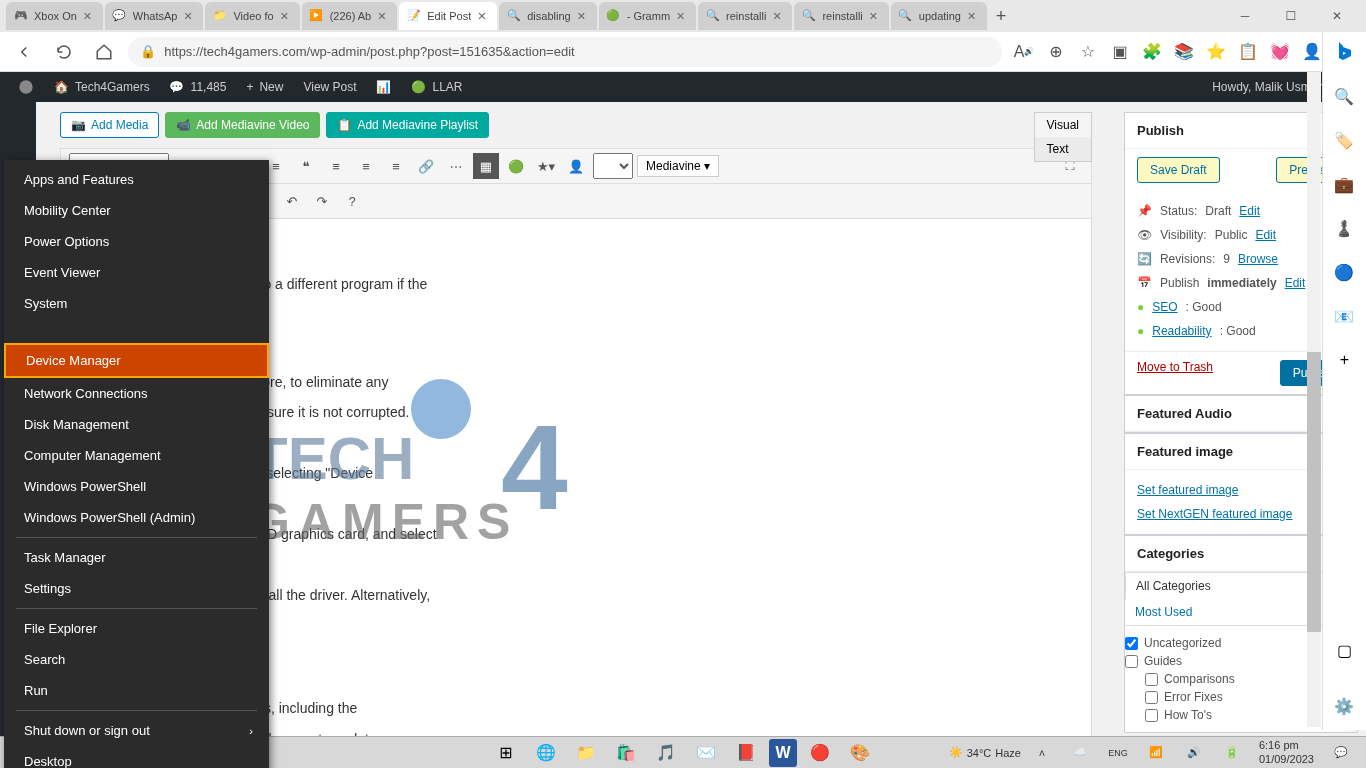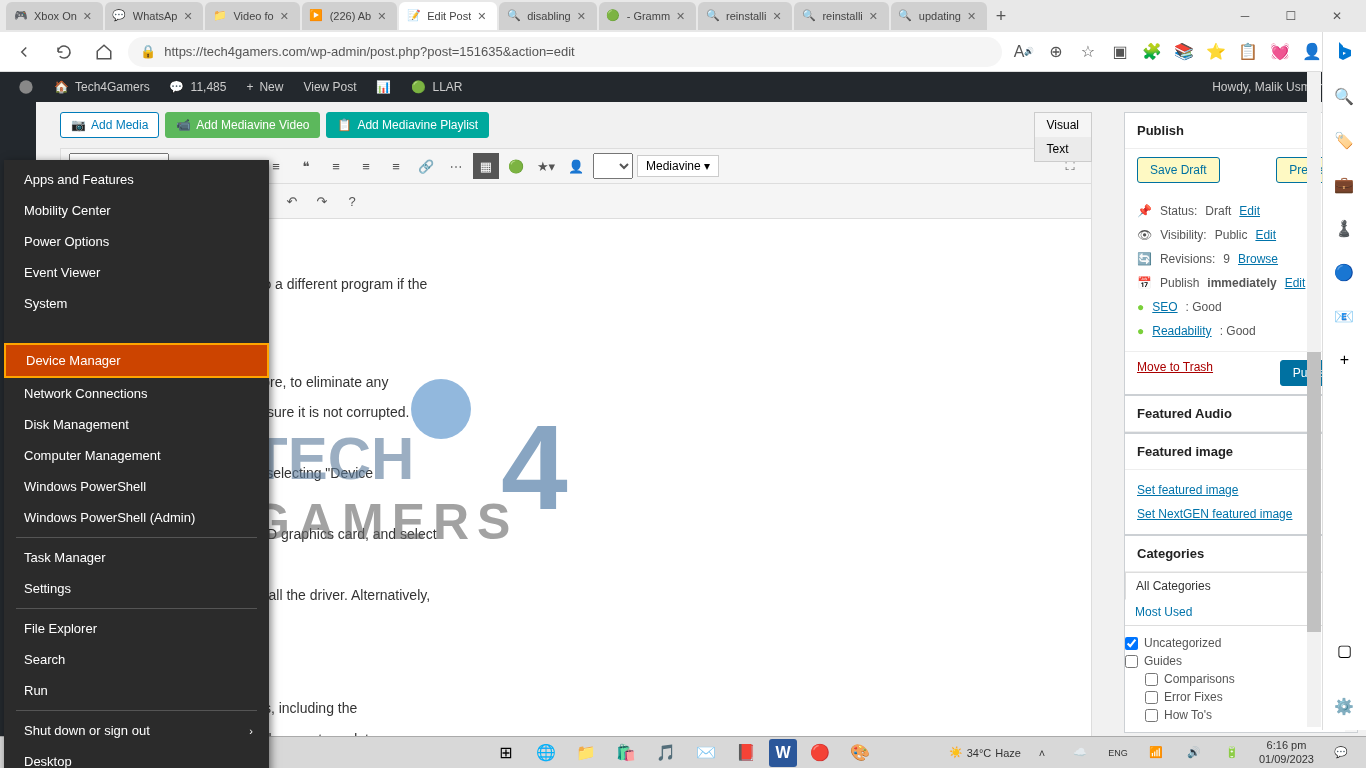--- a/index.html
+++ b/index.html
@@ -61,21 +61,21 @@
 .cat-scrollbar-thumb { width: 12px; height: 30px; background: #bbb; position: absolute; top: 0; }
 .winx-menu { position: absolute; left: 4px; top: 160px; width: 265px; background: #2b2b2b; color: #fff; z-index: 1000; box-shadow: 2px 2px 8px rgba(0,0,0,0.5); padding: 4px 0; }
 .winx-item { padding: 8px 20px; font-size: 13px; cursor: pointer; position: relative; }
 .winx-item.highlight { background: #cc4400; border: 2px solid #ffa500; margin-top: 24px; }
 .winx-sep { height: 1px; background: #555; margin: 4px 12px; }
 .winx-arrow { position: absolute; right: 16px; top: 50%; transform: translateY(-50%); font-size: 11px; }
 .taskbar { position: absolute; bottom: 0; left: 0; right: 0; height: 32px; background: #d8d8d8; border-top: 1px solid #aaa; display: flex; align-items: center; }
 .task-center { position: absolute; left: 50%; transform: translateX(-50%); display: flex; gap: 6px; height: 100%; align-items: center; }
 .task-icon { width: 34px; height: 32px; display: flex; align-items: center; justify-content: center; cursor: pointer; }
 .task-right { margin-left: auto; display: flex; align-items: center; gap: 4px; padding-right: 8px; font-size: 11px; color: #333; }
-.task-time { text-align: center; line-height: 1.2; padding: 0 6px; }
+.task-time { text-align: left; line-height: 1.2; padding: 0 6px; }
 .right-sidebar { position: absolute; right: 0; top: 32px; width: 44px; height: 698px; background: #fff; border-left: 1px solid #ddd; display: flex; flex-direction: column; align-items: center; padding-top: 8px; gap: 20px; }
 .rsb-icon { width: 24px; height: 24px; display: flex; align-items: center; justify-content: center; }
 .scroll-track { position: absolute; right: 45px; top: 72px; width: 14px; height: 655px; background: #f1f1f1; }
 .scroll-thumb { width: 14px; height: 280px; background: #c1c1c1; position: absolute; top: 280px; }
 svg { display: block; }
 </style>
 </head>
 <body>
 
 <div class="browser-tabs">

